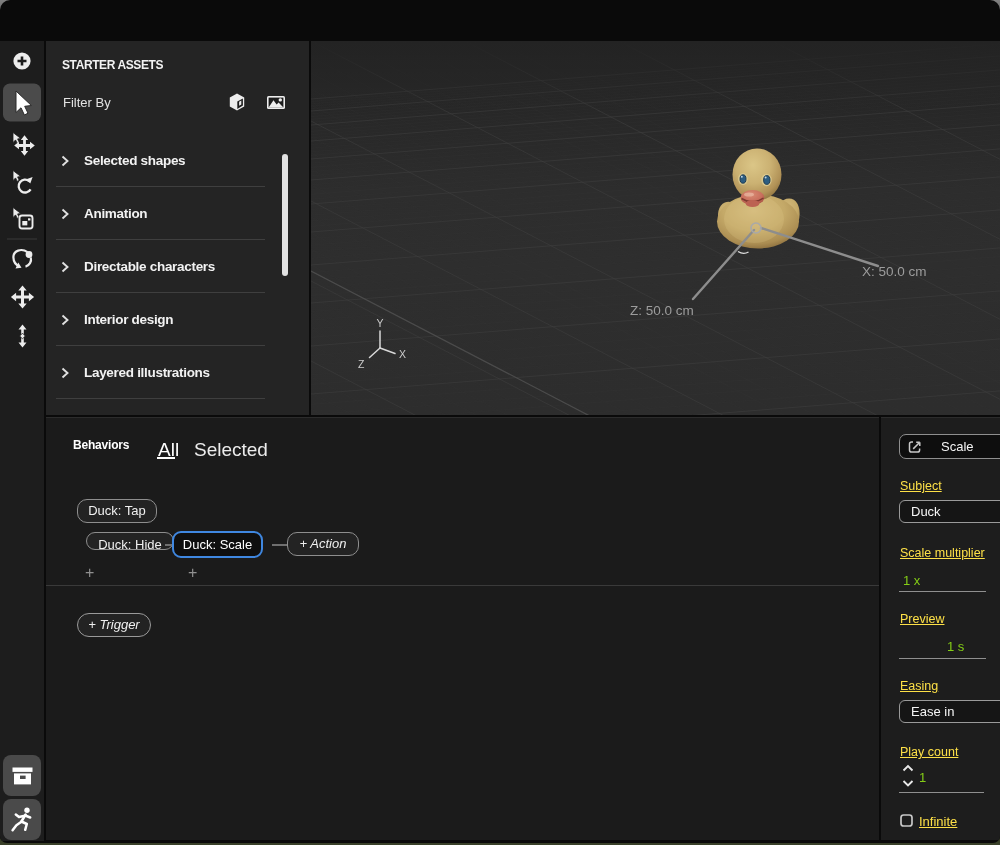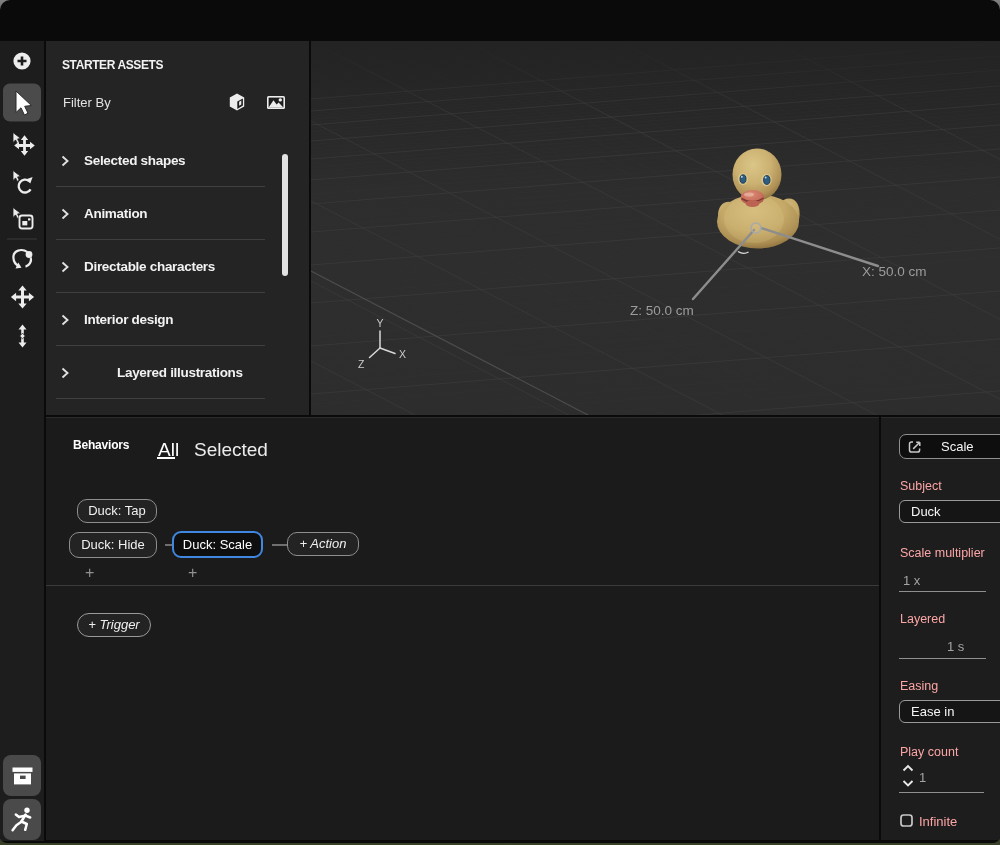--- a/index.html
+++ b/index.html
@@ -31,22 +31,22 @@
   .bpanel { position:absolute; left:46px; top:417px; width:833px; height:423px; background:#1b1b1b; border-top:1px solid #2c2c2c; }
   .bp-h { position:absolute; left:27px; top:20px; color:#ffffff; font-size:12px; font-weight:bold; letter-spacing:-0.2px; }
   .tab  { position:absolute; top:20.5px; color:#ececec; font-size:19px; }
   .chip { position:absolute; border:1px solid #8e8e8e; border-radius:10px; background:#232323;
           color:#f0f0f0; font-size:13px; text-align:center; }
   .conn { position:absolute; height:2px; background:#6f6f6f; }
   .plusm { position:absolute; color:#909090; font-size:16px; }
   .sep  { position:absolute; left:0; top:167px; width:833px; height:1px; background:#3a3a3a; }
   
   .rpanel { position:absolute; left:881px; top:417px; width:119px; height:423px; background:#1d1d1d; border-top:1px solid #2c2c2c; }
-  .rlab { position:absolute; left:19px; color:#fca5a5; font-size:12.5px; }
-  .rval { position:absolute; left:22px; color:#a3a3a3; font-size:13px;text-align:right; }
+  .rlab { position:absolute; left:19px; color:#fde047; font-size:12.5px;text-decoration:underline; }
+  .rval { position:absolute; left:22px; color:#84cc16; font-size:13px;text-align:right; }
   .rul  { position:absolute; left:18px; width:87px; height:1.5px; background:#8f8f8f; }
   .dd   { position:absolute; left:18px; width:110px; height:23px; border:1px solid #9a9a9a; border-radius:6px;
           background:#151515; color:#f5f5f5; font-size:13px; line-height:21px; padding-left:11px; }
 </style>
 </head>
 <body>
 <div class="win">
 
 
   <div class="toolbar">
@@ -125,21 +125,21 @@
     <svg class="abs" style="left:221px;top:54.5px;" width="18" height="13" viewBox="0 0 18 13">
       <rect x="0" y="0" width="18" height="13" rx="1.6" fill="#ededed"></rect>
       <rect x="1.6" y="1.6" width="14.8" height="9.8" fill="#1d1d1d"></rect>
       <path d="M1.6 11.4 L6.5 4.2 L9.6 8.6 L11.6 6.4 L16.4 11.4 Z" fill="#ededed"></path>
       <circle cx="13.3" cy="3.9" r="1.7" fill="#ededed"></circle>
     </svg>
     <div class="item" style="top:112px;">Selected shapes</div>
     <div class="item" style="top:165px;">Animation</div>
     <div class="item" style="top:218px;">Directable characters</div>
     <div class="item" style="top:271px;">Interior design</div>
-    <div class="item" style="top:324px;margin-left:33px;">Layered illustrations</div>
+    <div class="item" style="top:324px;">Layered illustrations</div>
     <svg class="chev" style="top:114px;" viewBox="0 0 10 12">
         <path d="M2.5 1.5 L7.5 6 L2.5 10.5" stroke="#e0e0e0" stroke-width="1.9" fill="none"></path>
       </svg>
     <svg class="chev" style="top:167px;" viewBox="0 0 10 12">
         <path d="M2.5 1.5 L7.5 6 L2.5 10.5" stroke="#e0e0e0" stroke-width="1.9" fill="none"></path>
       </svg>
     <svg class="chev" style="top:220px;" viewBox="0 0 10 12">
         <path d="M2.5 1.5 L7.5 6 L2.5 10.5" stroke="#e0e0e0" stroke-width="1.9" fill="none"></path>
       </svg>
     <svg class="chev" style="top:273px;" viewBox="0 0 10 12">
@@ -335,21 +335,21 @@
   </g>
 </svg>
   </div>
 
   <div class="bpanel">
     <div class="bp-h">Behaviors</div>
     <div class="tab" style="left:112px; color:#ffffff;">All</div>
     <div class="abs" style="left:111px; top:39px; width:18px; height:2px; background:#ffffff;"></div>
     <div class="tab" style="left:148px;">Selected</div>
     <div class="chip" style="left:31px; top:81px; width:80px; height:24px; line-height:22px;">Duck: Tap</div>
-    <div class="chip" style="left:23px; top:114px; width:88px; height:26px; line-height:23px;">Duck: Hide</div>
+    <div class="chip" style="left:40px; top:114px; width:88px; height:18px; line-height:23px;">Duck: Hide</div>
     <div class="conn" style="left:119px; top:126px; width:16px;"></div>
     <div class="chip" style="left:126px; top:113px; width:91px; height:27px; line-height:23px; border:2px solid #3f87e0; border-radius:9px; background:#0f0f0f; color:#ffffff;">Duck: Scale</div>
     <div class="conn" style="left:226px; top:126px; width:15px;"></div>
     <div class="chip" style="left:241px; top:114px; width:72px; height:24px; line-height:22px; font-style:italic;">+ Action</div>
     <div class="plusm" style="left:39px; top:146px;">+</div>
     <div class="plusm" style="left:142px; top:146px;">+</div>
     <div class="sep"></div>
     <div class="chip" style="left:31px; top:195px; width:74px; height:24px; line-height:22px; font-style:italic; border-radius:12px; border-color:#9a9a9a;">+ Trigger</div>
   </div>
 
@@ -359,21 +359,21 @@
         <path d="M5 2 H3.6 C2.4 2 1.5 2.9 1.5 4.1 V10 C1.5 11.2 2.4 12.1 3.6 12.1 H9.5 C10.7 12.1 11.6 11.2 11.6 10 V8.6" fill="none" stroke="#c8c8c8" stroke-width="1.5"></path>
         <path d="M5.2 8.9 L11.8 2.3 M11.8 2.3 H8.2 M11.8 2.3 V5.9" stroke="#c8c8c8" stroke-width="1.5" fill="none"></path>
       </svg>
       <span class="abs" style="left:41px; top:3.5px; color:#f5f5f5; font-size:13px;">Scale</span>
     </div>
     <div class="rlab" style="top:61px;">Subject</div>
     <div class="dd" style="top:82px;">Duck</div>
     <div class="rlab" style="top:128px;">Scale multiplier</div>
     <div class="rval" style="top:155px;">1 x</div>
     <div class="rul" style="top:172.5px;"></div>
-    <div class="rlab" style="top:194px;">Layered</div>
+    <div class="rlab" style="top:194px;">Preview</div>
     <div class="rval" style="top:221px;margin-left:44px;">1 s</div>
     <div class="rul" style="top:239.5px;"></div>
     <div class="rlab" style="top:261px;">Easing</div>
     <div class="dd" style="top:282px;">Ease in</div>
     <div class="rlab" style="top:327px;">Play count</div>
     <svg class="abs" style="left:21px; top:346px;" width="12" height="24" viewBox="0 0 12 24">
       <path d="M1.5 6.5 L6 2 L10.5 6.5" stroke="#e8e8e8" stroke-width="1.9" fill="none"></path>
       <path d="M1.5 17 L6 21.5 L10.5 17" stroke="#e8e8e8" stroke-width="1.9" fill="none"></path>
     </svg>
     <div class="rval" style="left:38px; top:352px;">1</div>

